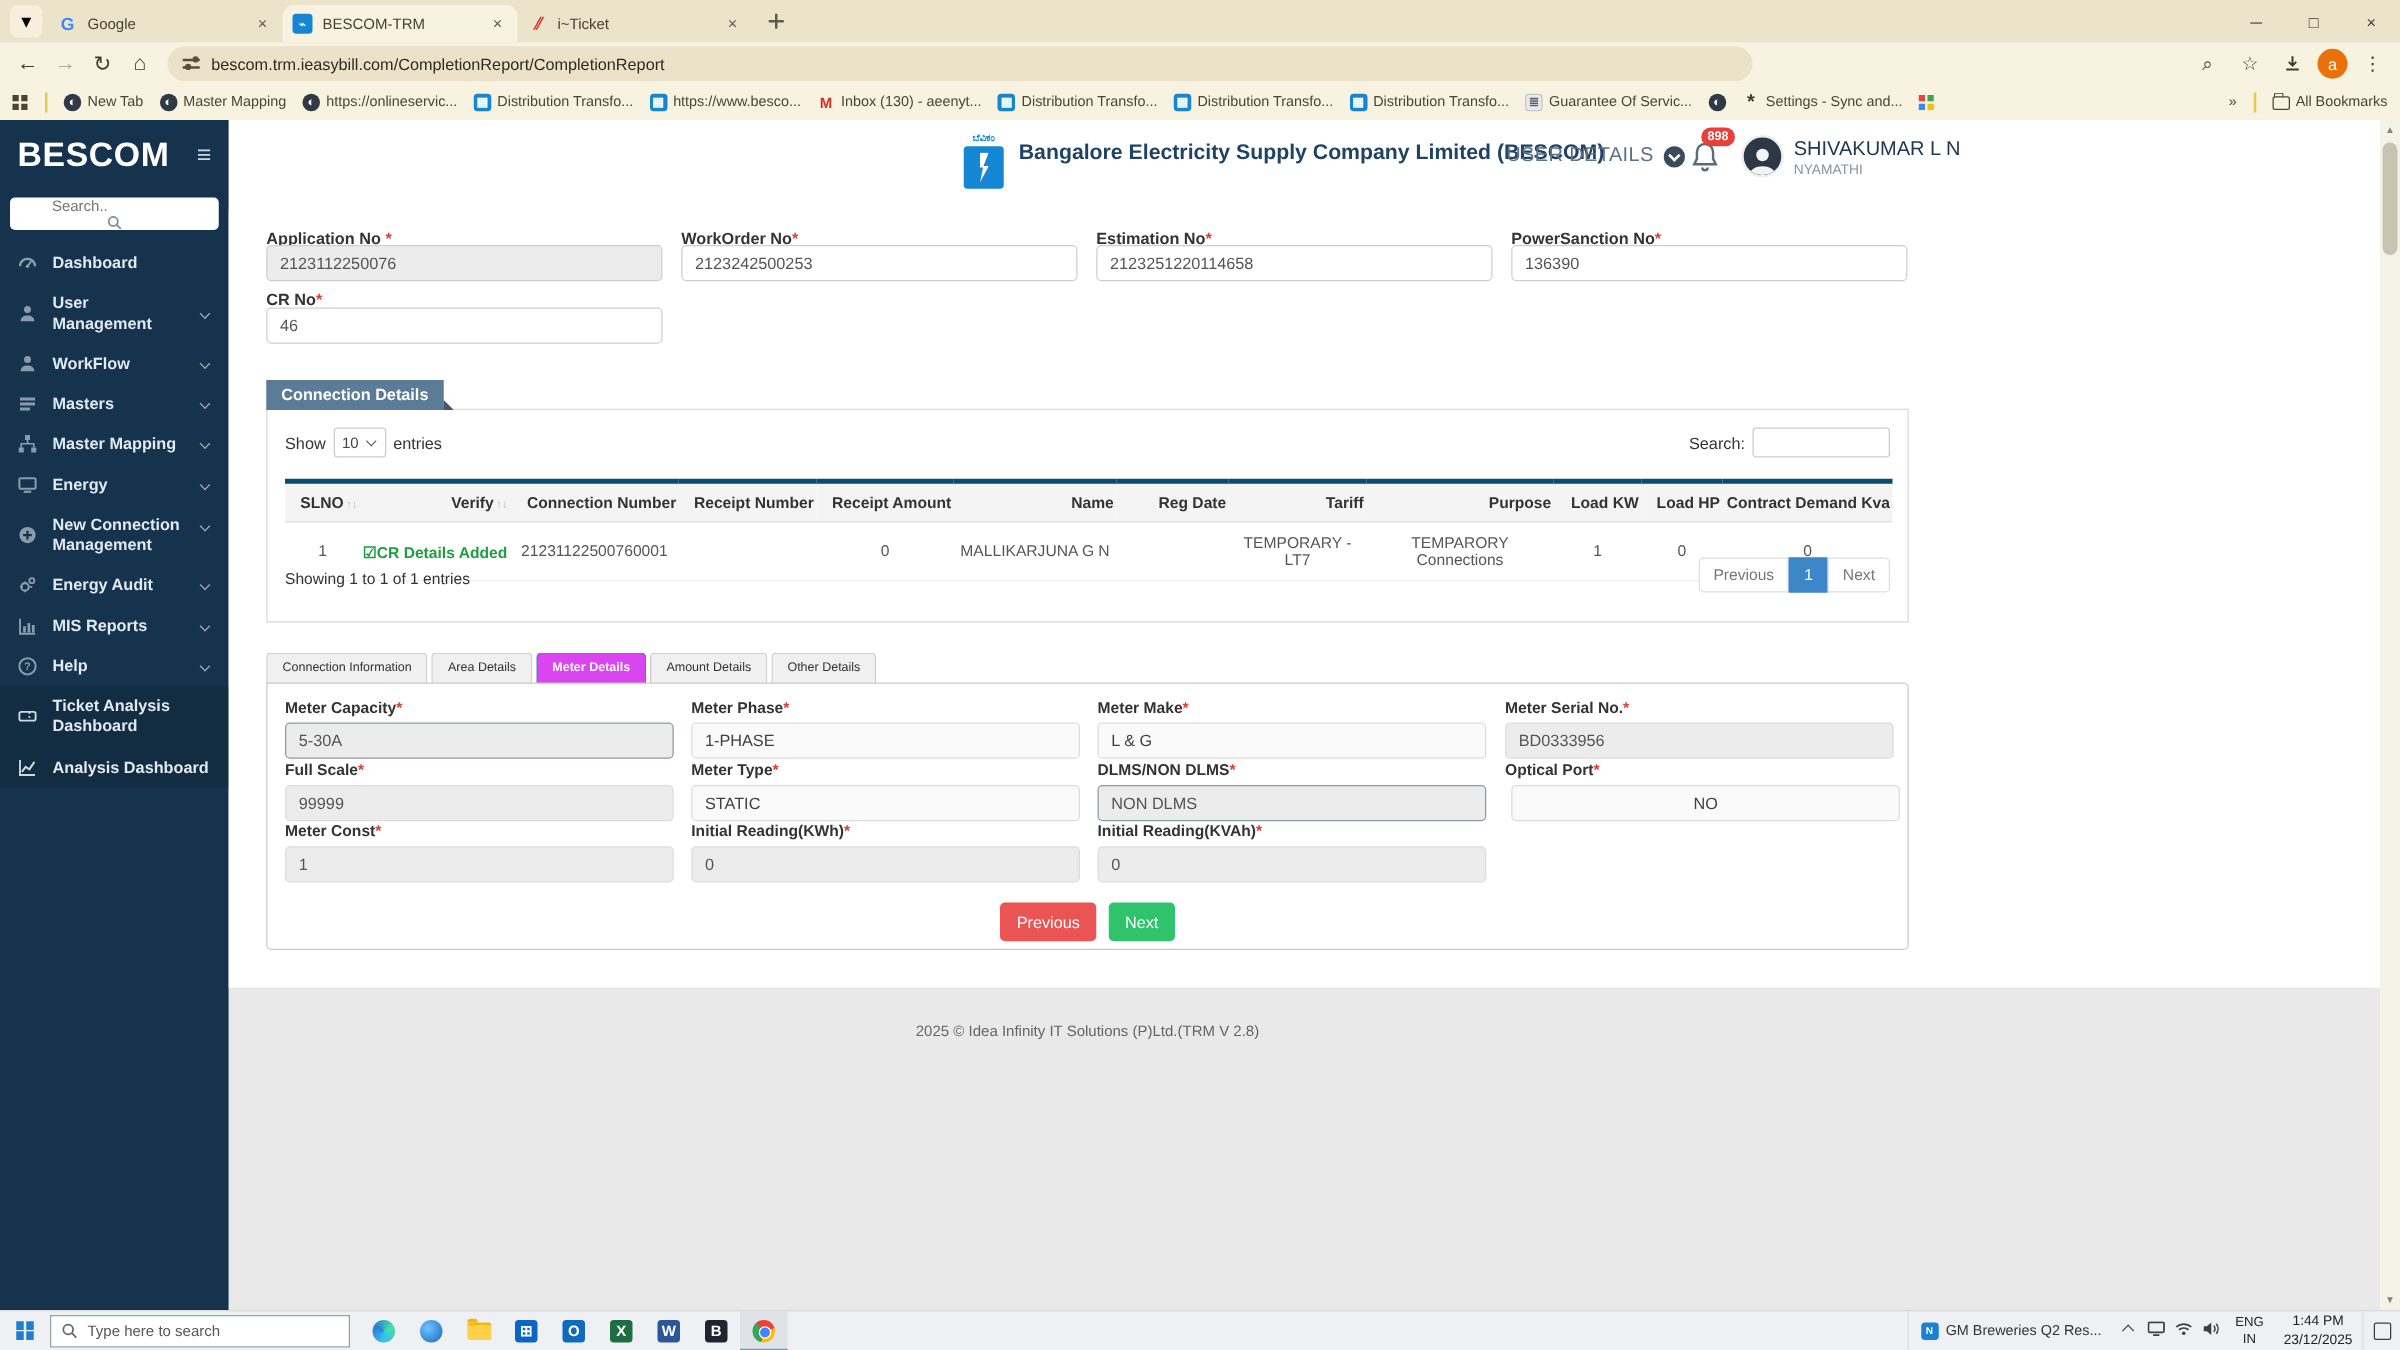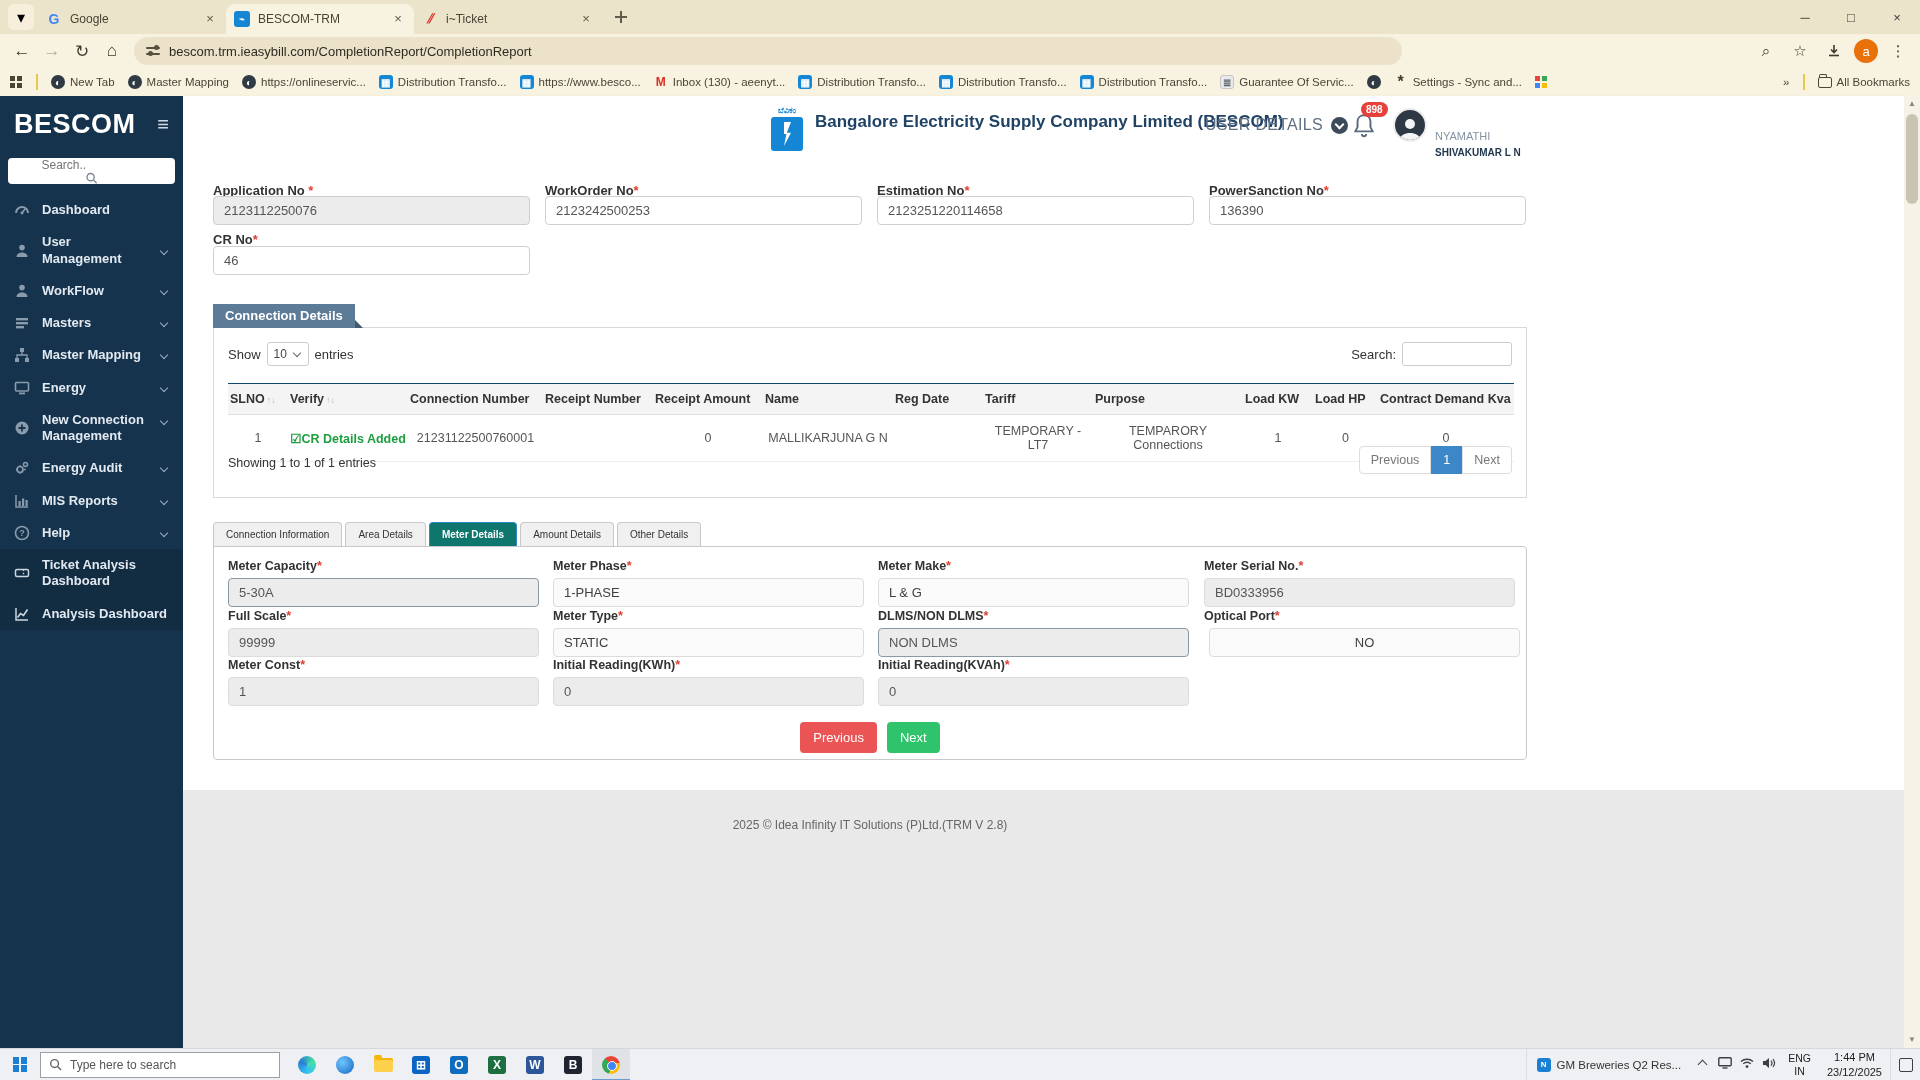--- a/index.html
+++ b/index.html
@@ -80,21 +80,21 @@
   .hlogo .kan { font-size:8px; color:#1586d4; text-align:center; font-weight:bold; }
   .hlogo .box { width:32px; height:34px; background:#1586d4; border-radius:3px; margin:1px auto 0; position:relative; }
   .hlogo .box::before { content:""; position:absolute; left:13px; top:5px; width:7px; height:24px; background:#fff; clip-path:polygon(0 0,100% 0,40% 45%,100% 45%,0 100%,35% 50%,0 50%); }
   .htitle { position:absolute; left:632px; top:16px; font-size:17px; font-weight:bold; color:#1f4265; }
   .userdetails { position:absolute; left:1022px; top:20px; display:flex; align-items:center; gap:8px; font-size:16px; color:#5f7183; letter-spacing:.3px; }
   .udchev { width:17px; height:17px; border-radius:50%; background:#3c4a59; position:relative; }
   .udchev::after { content:""; position:absolute; left:5px; top:4px; width:5px; height:5px; border-right:2px solid #fff; border-bottom:2px solid #fff; transform:rotate(45deg); }
   .bellwrap { position:absolute; left:1168px; top:16px; }
   .badge { position:absolute; top:-10px; left:10px; background:#e8413c; color:#fff; font-size:10px; font-weight:bold; border-radius:9px; padding:2px 5px; }
   .avatar-u { position:absolute; left:1210px; top:12px; width:34px; height:34px; border-radius:50%; background:#2e3844; display:flex; align-items:flex-end; justify-content:center; overflow:hidden; border:2px solid #eee; }
-  .uname { position:absolute; left:1252px; top:15px; font-size:10px; font-weight:bold; color:#21384f;margin-top:36px; }
+  .uname { position:absolute; left:1252px; top:15px; font-size:16px; font-weight:normal; color:#21384f; }
   .uloc { position:absolute; left:1252px; top:34px; font-size:11px; color:#8494a3; }
 
   
   .main { position:absolute; top:72px; left:183px; width:1721px; height:880px; background:#e9e9e9; }
   .card { position:absolute; top:0; left:0; width:1721px; height:622px; background:#fff; }
   .container { position:absolute; top:0; left:30px; width:1314px; height:880px; }
 
   .f-label { position:absolute; font-size:13px; font-weight:bold; color:#333; }
   .f-label .req { color:#e03c31; }
   .f-input { position:absolute; height:29px; border:1px solid #cfcfcf; border-radius:4px; background:#fff; font-size:13px; color:#555; padding:0 10px; font-family:"Liberation Sans",sans-serif; outline:none; width:317px; }
@@ -103,35 +103,35 @@
   
   .panel { position:absolute; left:0; top:159px; width:1314px; height:171px; border:1px solid #d9d9d9; background:#fff; }
   .panel-badge { position:absolute; top:-24px; left:-1px; height:24px; line-height:24px; background:#5c7b96; color:#fff; font-weight:bold; font-size:13px; padding:0 12px; }
   .panel-badge::after { content:""; position:absolute; right:-8px; bottom:0; border:4px solid transparent; border-left-color:#415a70; border-bottom-color:#415a70; }
   .showrow { position:absolute; top:14px; left:14px; right:14px; display:flex; align-items:center; font-size:13px; color:#333; }
   .pp-select { margin:0 6px; width:42px; height:24px; border:1px solid #ccc; border-radius:3px; display:flex; align-items:center; justify-content:space-between; padding:0 6px; font-size:12px; color:#444; }
   .pp-select .chev { border-color:#666; margin-top:-3px; }
   .searchbox { margin-left:auto; display:flex; align-items:center; gap:6px; }
   .searchbox input { width:110px; height:24px; border:1px solid #ccc; border-radius:3px; outline:none; padding:0 6px; }
   table.grid { position:absolute; top:55px; left:14px; width:1286px; border-collapse:collapse; table-layout:fixed; font-size:12.5px; }
-  table.grid th { background:#f4f4f4; border-top:1px solid #0c4a6e; border-bottom:1px solid #e0e0e0; color:#333; font-size:12.5px; padding:8px 2px; text-align:left; font-weight:bold; }
+  table.grid th { background:#f4f4f4; border-top:4px solid #0c4a6e; border-bottom:1px solid #e0e0e0; color:#333; font-size:12.5px; padding:8px 2px; text-align:right; font-weight:bold; }
   table.grid td { padding:9px 2px; text-align:center; color:#555; border-bottom:1px solid #eee; }
   .sortg { font-size:9px; color:#bbb; margin-left:2px; }
   .verify { color:#1e9e40; font-weight:bold; }
   .showing { position:absolute; left:14px; top:128px; font-size:12.5px; color:#333; }
   .pager { position:absolute; right:14px; top:118px; display:flex; }
   .pgbtn { border:1px solid #ddd; background:#fff; color:#777; font-size:12.5px; padding:6px 11px; }
   .pgbtn.first { border-radius:4px 0 0 4px; }
   .pgbtn.last { border-radius:0 4px 4px 0; }
   .pgbtn.active { background:#3c87c7; border-color:#3c87c7; color:#fff; }
 
   
   .dtabs { position:absolute; left:0; top:354px; display:flex; gap:3px; }
   .dtab { height:25px; padding:0 12px; line-height:23px; background:#f0f0f0; border:1px solid #c9c9c9; border-bottom:none; border-radius:4px 4px 0 0; font-size:10px; color:#333; }
-  .dtab.active { background:#0f766e; border-color:#3188c9; color:#fff; font-weight:bold; }
+  .dtab.active { background:#d946ef; border-color:#3188c9; color:#fff; font-weight:bold; }
   .tabpanel { position:absolute; left:0; top:378px; width:1314px; height:214px; border:1px solid #c9c9c9; background:#fff; border-radius:0 4px 4px 4px; }
   .m-label { position:absolute; font-size:12.5px; font-weight:bold; color:#333; }
   .m-input { position:absolute; width:311px; height:29px; border:1px solid #dcdcdc; border-radius:4px; background:#ececec; font-size:13px; color:#555; padding:0 10px; outline:none; font-family:"Liberation Sans",sans-serif; }
   .m-input.sel { background:#fafafa; color:#404040; }
   .m-input.hl { border-color:#8a9aa5; }
   .btnrow { position:absolute; left:0; top:175px; width:100%; display:flex; justify-content:center; gap:10px; }
   .btn { border:none; border-radius:4px; color:#fff; font-size:13px; padding:8px 13px; font-family:"Liberation Sans",sans-serif; }
   .btn.red { background:#ea5455; }
   .btn.green { background:#2fc46c; }
 

